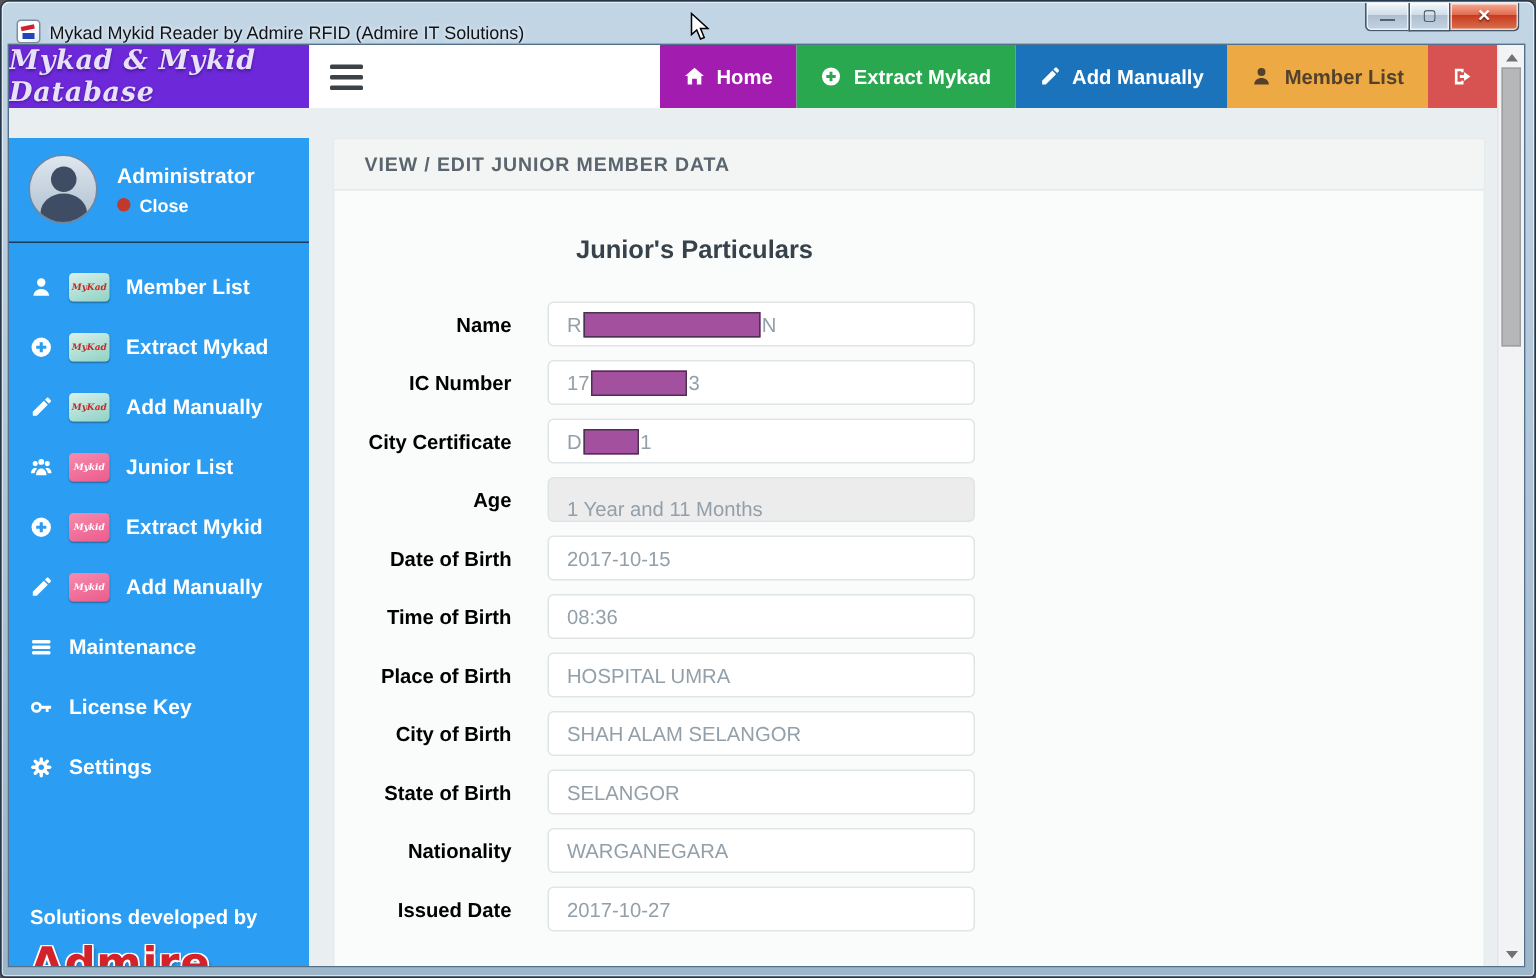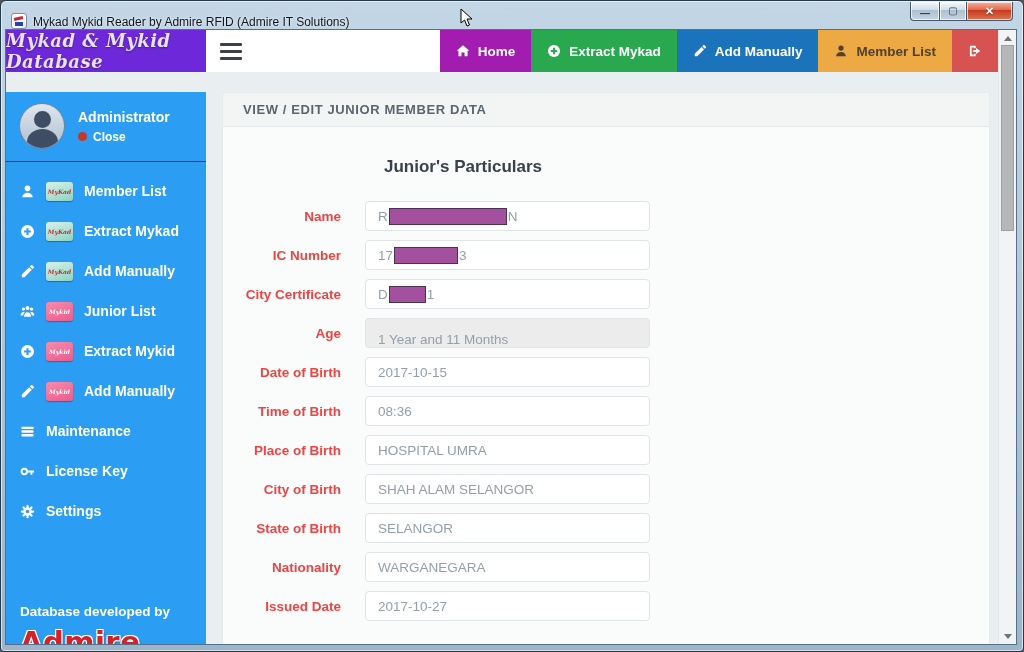--- a/index.html
+++ b/index.html
@@ -75,21 +75,21 @@
 
   
   .content { flex:1; position:relative; overflow:hidden; }
   .panel { position:absolute; left:16px; right:8px; top:20px; bottom:0; background:#fafbfb;
            border:1px solid #e7eaeb; border-bottom:none; }
   .panel-header { height:34px; background:#f3f5f5; border-bottom:1px solid #e4e8e9; display:flex; align-items:center;
                   padding-left:20px; font-size:13px; letter-spacing:.6px; color:#5b656e; font-weight:bold; }
   .panel-body { padding-top:30px; }
   .form-title { text-align:center; width:480px; font-size:17px; font-weight:bold; color:#37424a; line-height:20px; margin:0 0 24px 0; }
   .frow { display:flex; align-items:center; margin-bottom:9px; }
-  .flabel { width:118px; text-align:right; font-size:13.5px; font-weight:bold; color:#ef4444; flex:0 0 auto; }
+  .flabel { width:118px; text-align:right; font-size:13.5px; font-weight:bold; color:#000000; flex:0 0 auto; }
   .fctl { margin-left:24px; width:285px; height:30px; background:#fff; border:1px solid #dfe4e6; border-radius:4px;
           display:flex; align-items:center; padding:0 12px; font-size:13.5px; color:#93a0aa; position:relative; }
   .fctl.disabled { background:#ececec; border-color:#dcе0e2;align-items:flex-end; }
   .fctl .caret { position:absolute; right:10px; color:#222; font-size:10px; }
   .redaction { display:inline-block; height:17px; background:#a3509f; border:1px solid #4c3252; margin:0 1px; vertical-align:middle; }
 
   
   .vscroll { position:absolute; top:0; right:0; bottom:0; width:18px; background:#f2f3f4; border-left:1px solid #e3e4e5; }
   .sb-btn { position:absolute; left:0; right:0; height:16px; display:flex; align-items:center; justify-content:center; cursor:pointer; }
   .sb-btn.up { top:0; } .sb-btn.down { bottom:0; }
@@ -285,21 +285,21 @@
                       <rect x="6.8" y="0.8" width="2.4" height="14.4" rx="1.2" transform="rotate(135 8 8)"></rect>
                       <circle cx="8" cy="8" r="4.4"></circle>
                     </g>
                     <circle cx="8" cy="8" r="1.9" fill="#2b9df2"></circle>
                   </svg>
                 </span>
                 <span>Settings</span>
               </div>
             </div>
           <div class="side-footer">
-            <div class="credit">Database developed by</div>
+            <div class="credit">Solutions developed by</div>
             <div class="admire">Admire RFiD</div>
           </div>
         </aside>
 
         <main class="content">
           <div class="panel">
             <div class="panel-header">VIEW / EDIT JUNIOR MEMBER DATA</div>
             <div class="panel-body">
               <h2 class="form-title">Junior's Particulars</h2>
               <div id="form">

